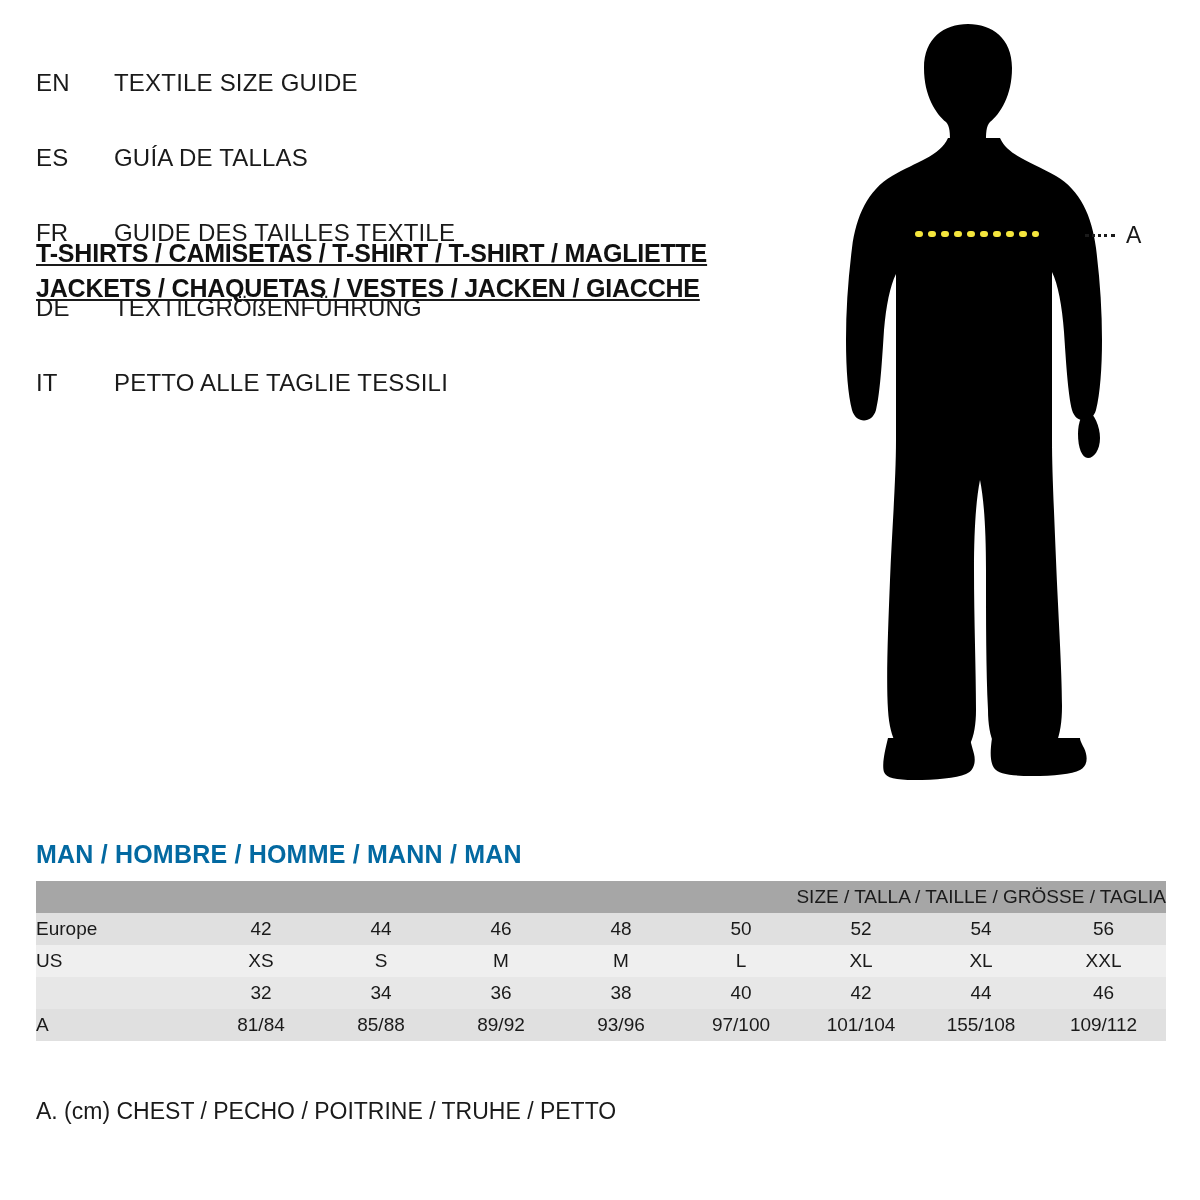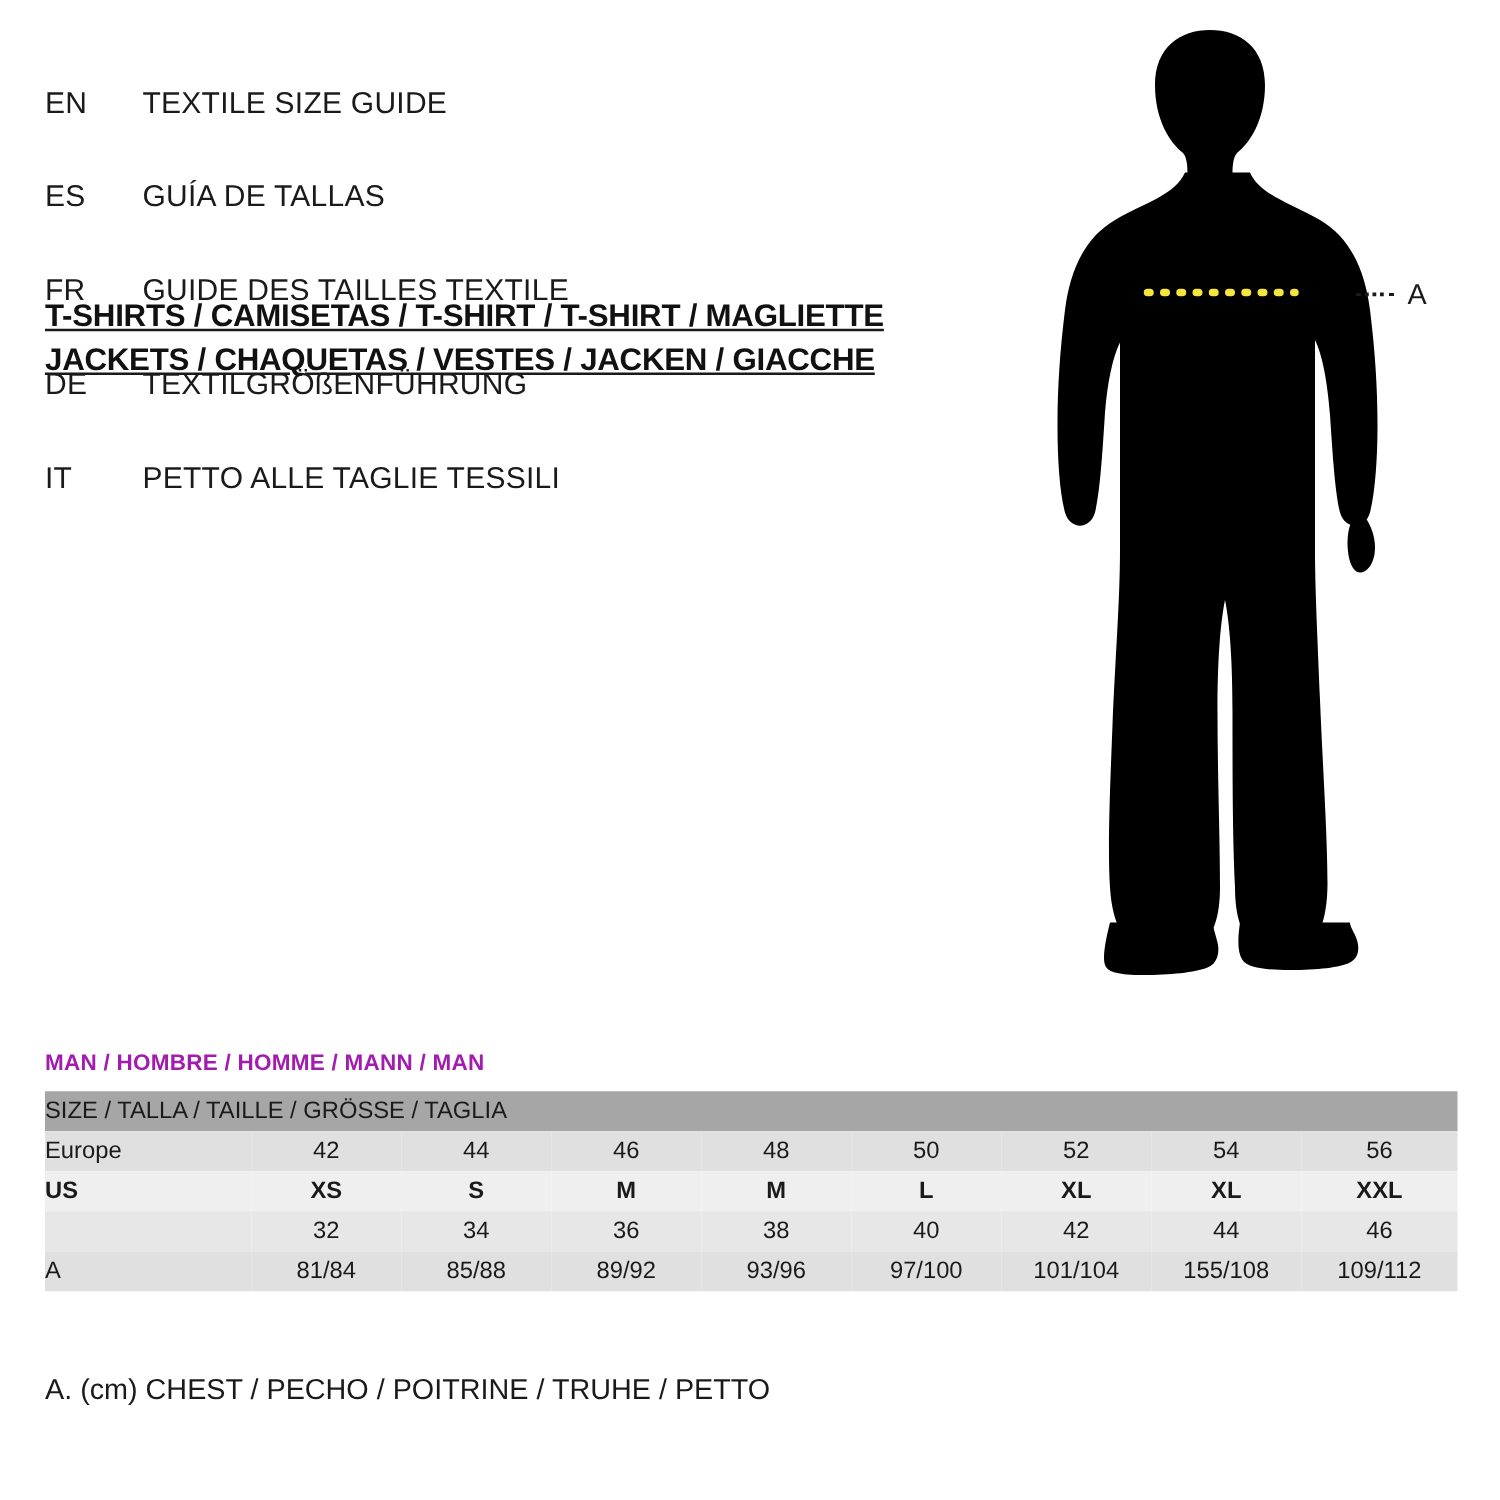--- a/index.html
+++ b/index.html
@@ -85,25 +85,25 @@
   }
 
   
   .table-section {
     position: absolute;
     left: 36px;
     top: 840px;
     width: 1130px;
   }
   .table-heading {
-    font-size: 18px;
+    font-size: 25px;
     font-weight: bold;
     letter-spacing: 0.2px;
     margin-bottom: 12px;
-    color: #a21caf;
+    color: #0369a1;
   }
   table.size-table {
     border-collapse: collapse;
     width: 1130px;
     table-layout: fixed;
     font-size: 19px;
   }
   table.size-table td {
     padding: 0;
     height: 32px;
@@ -112,23 +112,24 @@
   }
   .row-header {
     background: #a6a6a6;
     font-size: 19px;
   }
   .row-header td {
     height: 30px;
     padding-left: 8px;
     font-weight: normal;
     color: #1a1a1a;
+    text-align: right;
   }
   .row-shade-dark { background: #e0e0e0; padding-left: 12px; }
-  .row-shade-light { background: #efefef; font-weight: bold; }
+  .row-shade-light { background: #efefef; }
   .row-shade-mid { background: #e7e7e7; padding-left: 48px; }
   .row-shade-plain { background: #e0e0e0; }
 
   td.label-cell {
     padding-left: 8px;
     text-align: left;
     width: 165px;
   }
   td.val-cell {
     text-align: center;

